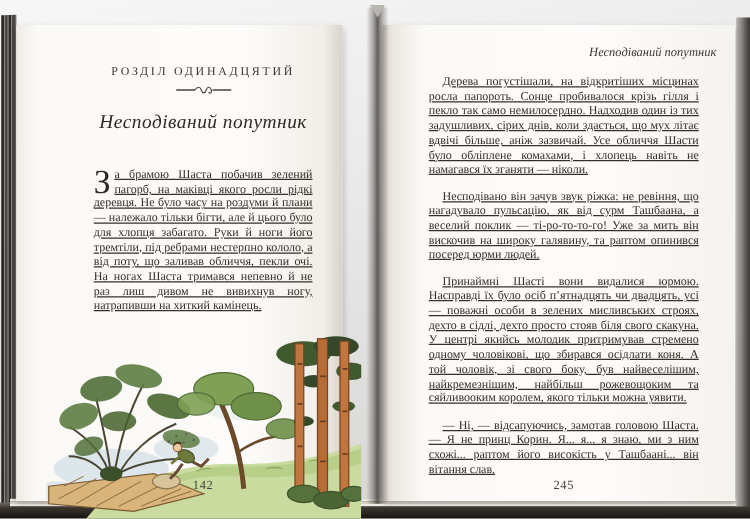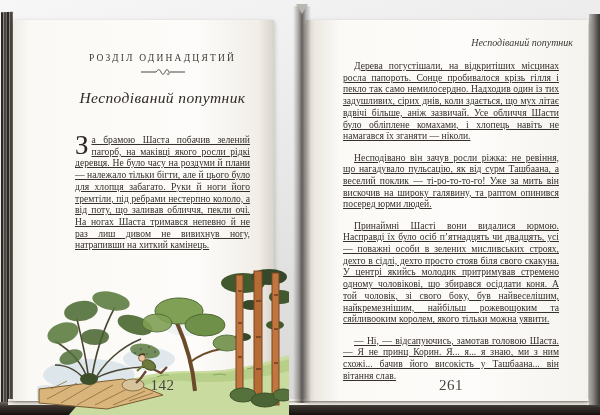--- a/index.html
+++ b/index.html
@@ -46,21 +46,21 @@
   .illustration-wrap{margin:9px 0 0 -22px;}
 
   
   .rp-inner{position:absolute;left:21px;right:13px;top:0;bottom:0;}
   .running-header{margin-top:17px;text-align:right;font-style:italic;
      font-size:10px;color:#3c3733;padding-right:2px;}
   .rp-body{margin-top:12px;}
   .rp-body p{text-indent:11px;}
 
   .page-number{position:absolute;left:0;right:0;bottom:7px;text-align:center;
-     font-size:15px;color:#4a443e;letter-spacing:.5px;}
+     font-size:10px;color:#4a443e;letter-spacing:.5px;}
 </style>
 </head>
 <body>
 
 <div class="photo">
 
   <div class="edge-left"></div>
   <div class="edge-bottom"></div>
   <div class="edge-bottom-pages"></div>
   <div class="edge-right"></div>
@@ -163,22 +163,22 @@
 
   <div class="gutter"></div>
   <div class="gutter-notch"></div>
 
   <div class="page page-right">
     <div class="rp-inner">
       <div class="running-header">Несподіваний попутник</div>
 
       <div class="body-text rp-body">
         <p>Дерева погустішали, на відкритіших місцинах росла папороть. Сонце пробивалося крізь гілля і пекло так само немилосердно. Надходив один із тих задушливих, сірих днів, коли здається, що мух літає вдвічі більше, аніж зазвичай. Усе обличчя Шасти було обліплене комахами, і хлопець навіть не намагався їх зганяти — ніколи.</p>
-        <p>Несподівано він зачув росли ріжка: не ревіння, що нагадувало пульсацію, як від сурм Ташбаана, а веселий поклик — ті-ро-то-то-го! Уже за мить він вискочив на широку галявину, та раптом опинився посеред юрми людей.</p>
+        <p>Несподівано він зачув звук ріжка: не ревіння, що нагадувало пульсацію, як від сурм Ташбаана, а веселий поклик — ті-ро-то-то-го! Уже за мить він вискочив на широку галявину, та раптом опинився посеред юрми людей.</p>
         <p>Принаймні Шасті вони видалися юрмою. Насправді їх було осіб п’ятнадцять чи двадцять, усі — поважні особи в зелених мисливських строях, дехто в сідлі, дехто просто стояв біля свого скакуна. У центрі якийсь молодик притримував стремено одному чоловікові, що збирався осідлати коня. А той чоловік, зі свого боку, був найвеселішим, найкремезнішим, найбільш рожевощоким та сяйливооким королем, якого тільки можна уявити.</p>
-        <p>— Ні, — відсапуючись, замотав головою Шаста. — Я не принц Корин. Я... я... я знаю, ми з ним схожі... бачив його високість у Ташбаана... він вітання слав.</p>
+        <p>— Ні, — відсапуючись, замотав головою Шаста. — Я не принц Корин. Я... я... я знаю, ми з ним схожі... раптом його високість у Ташбаані... він вітання слав.</p>
       </div>
 
-      <div class="page-number">261</div>
+      <div class="page-number">245</div>
     </div>
   </div>
 
 </div>
 
 </body></html>

